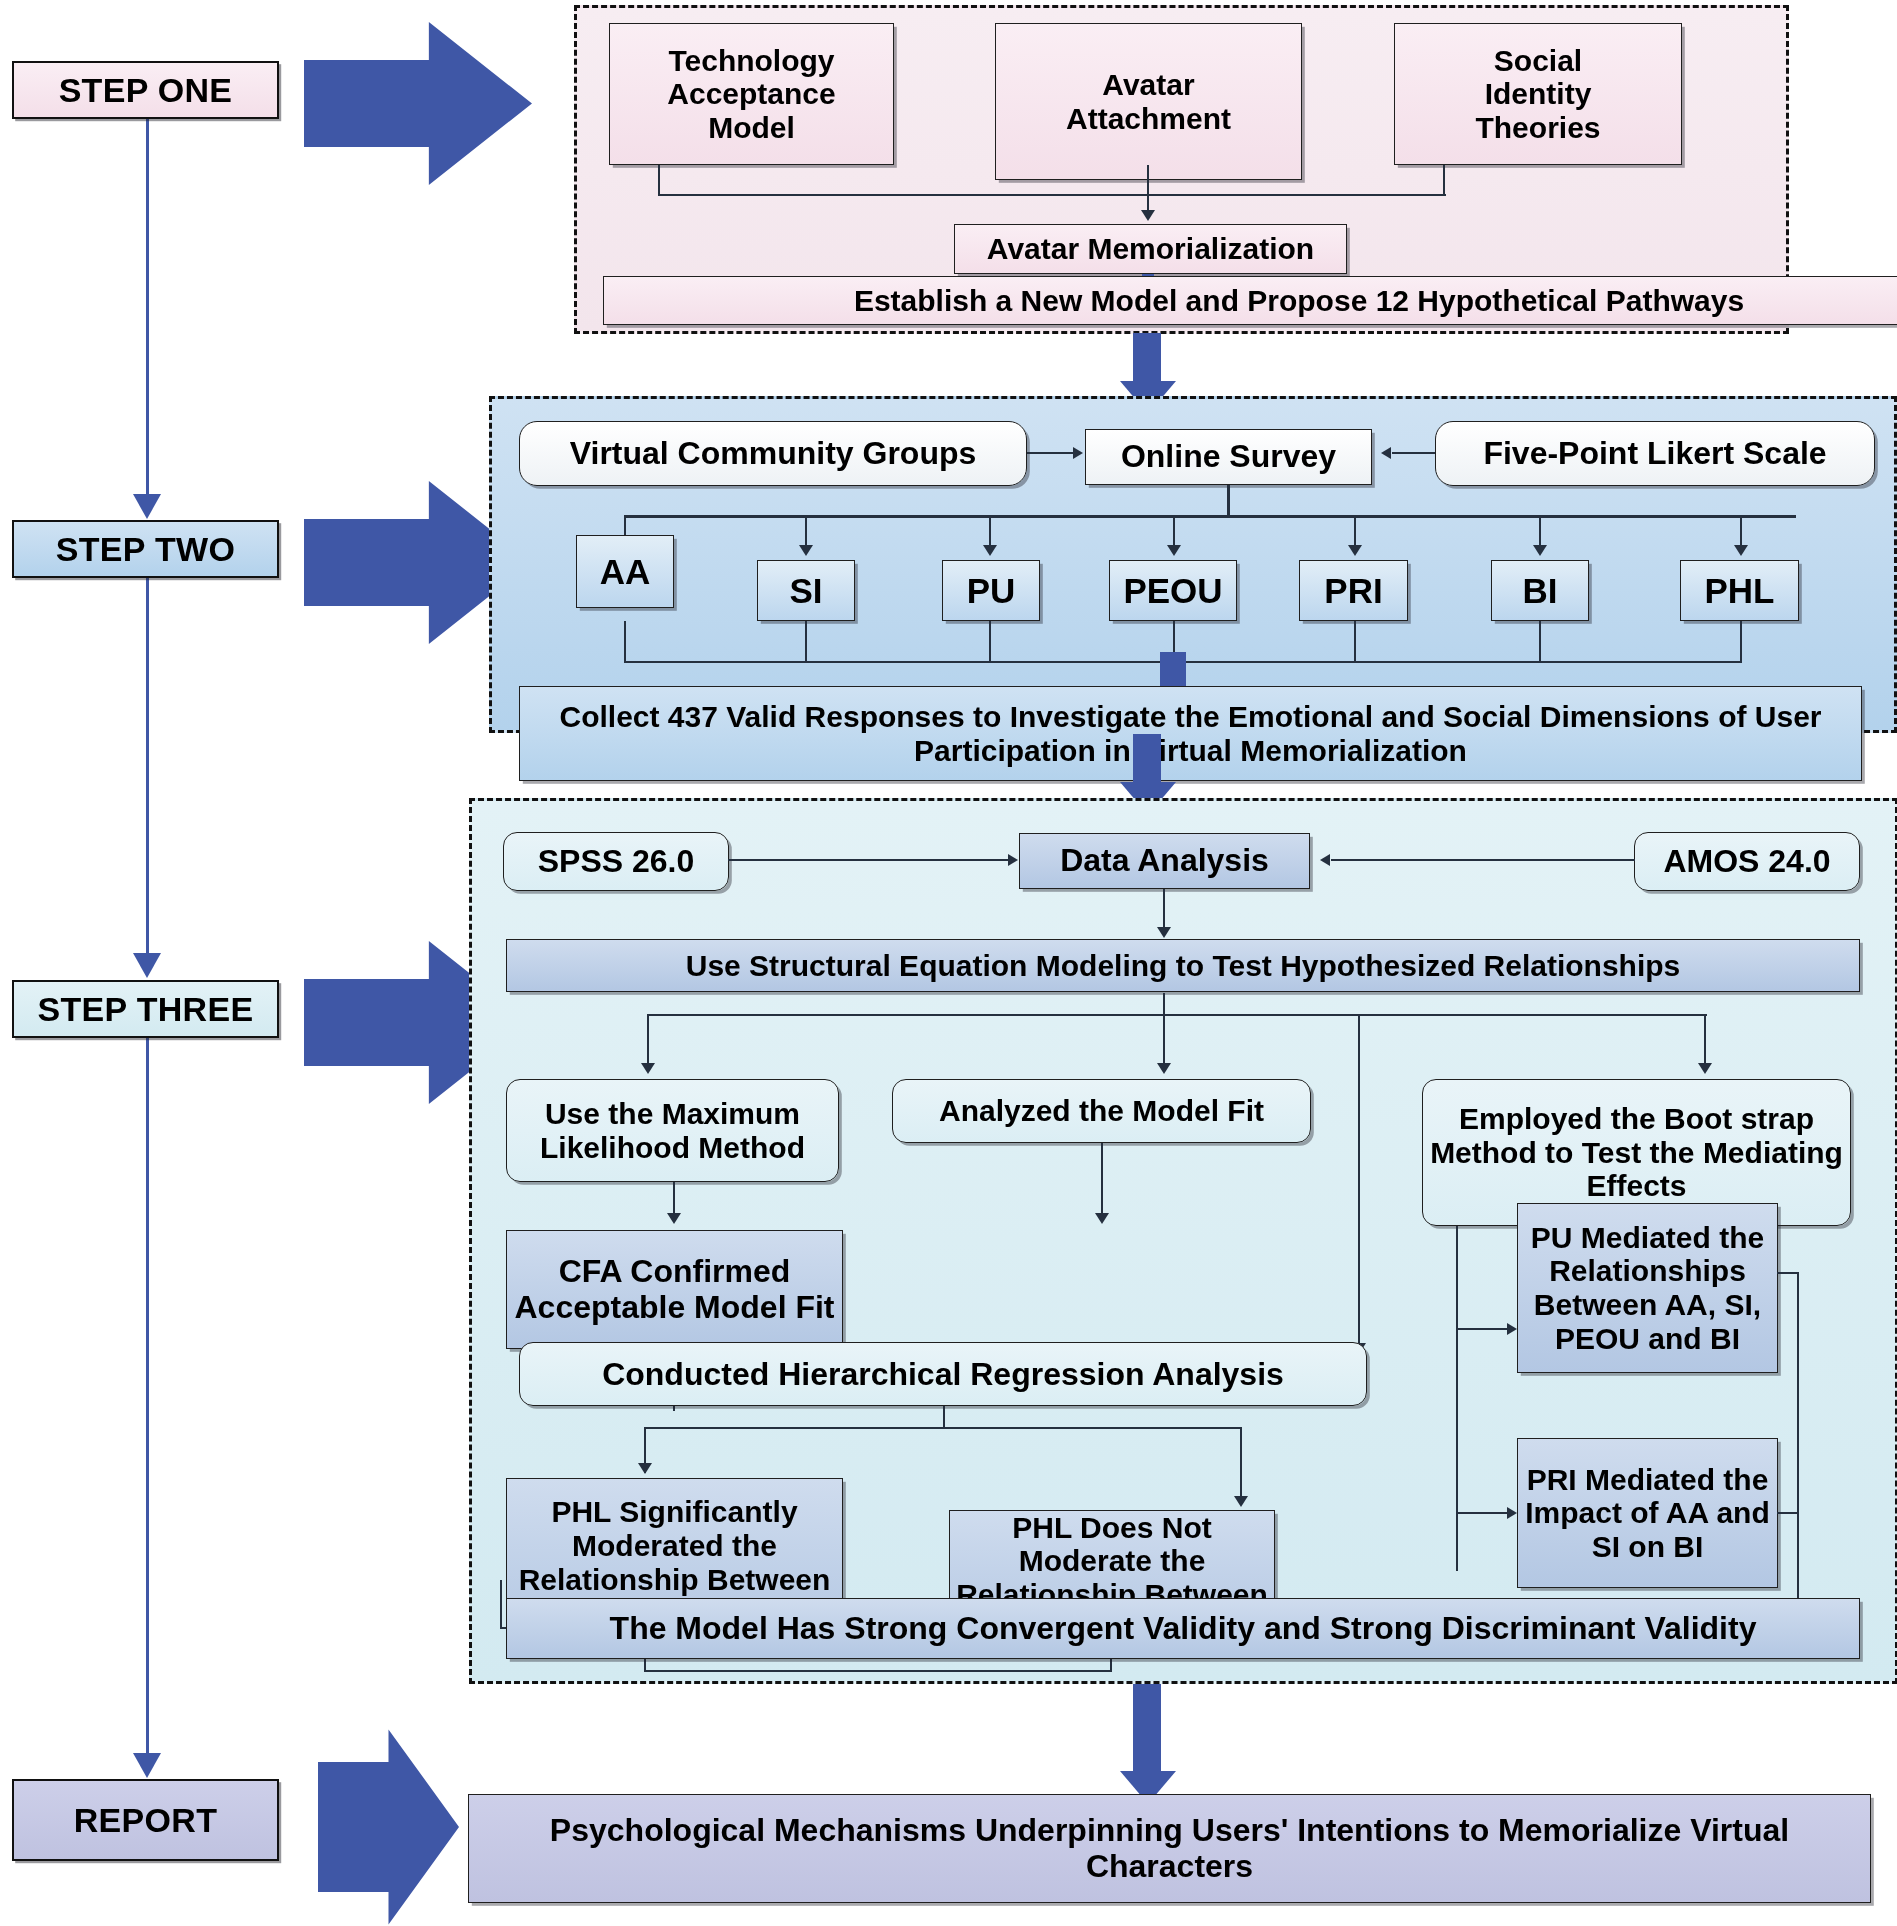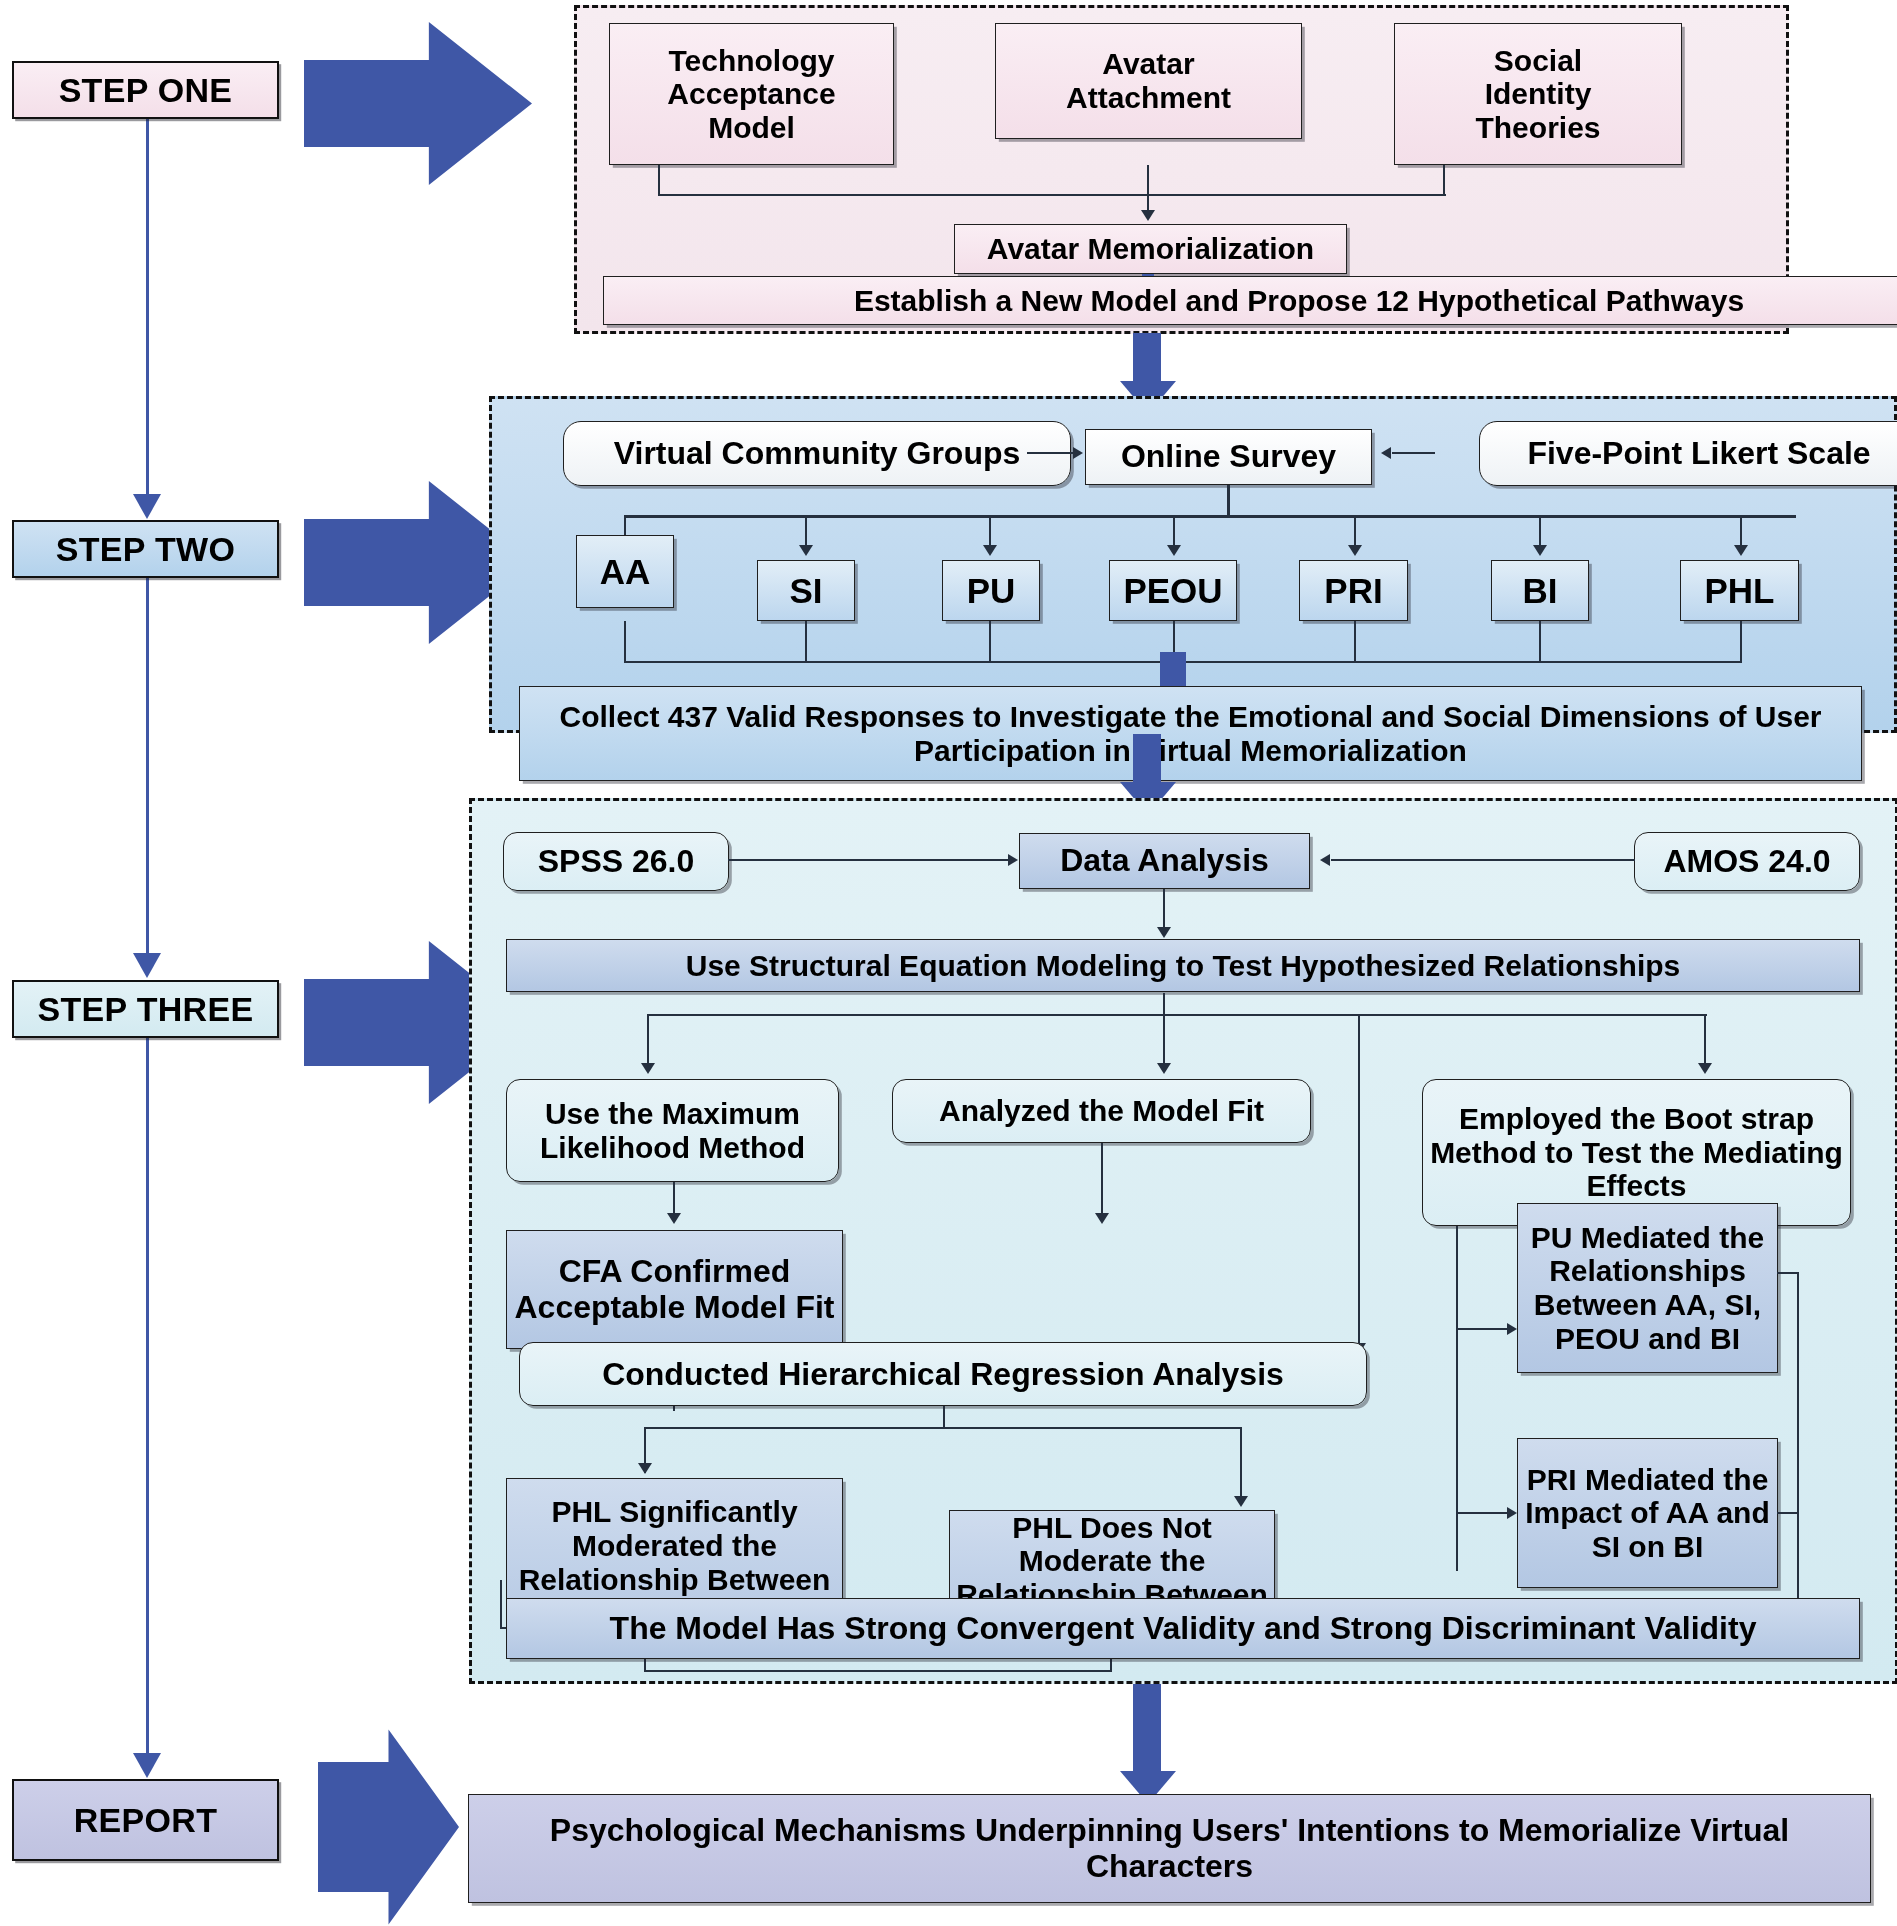--- a/index.html
+++ b/index.html
@@ -8,21 +8,21 @@
 
   
   .abs{position:absolute;box-sizing:border-box;}
   .node{
     display:flex;align-items:center;justify-content:center;text-align:center;
     font-weight:bold;color:#000;line-height:1.12;
     border:1.6px solid #1f1f1f;
     box-shadow:3.3px 3.3px 0 -0.5px rgba(30,30,40,.38);
     padding:2.2px 5.4px;
   }
-  .rounded{border-radius:18px;margin-left:44px;}
+  .rounded{border-radius:18px;}
   .rounded-sm{border-radius:12px;}
 
   
   .fill-pink   {background:linear-gradient(180deg,#faeef4 0%,#f4dfe9 100%);}
   .fill-white  {background:linear-gradient(180deg,#ffffff 0%,#eef2f5 100%);}
   .fill-blue   {background:linear-gradient(180deg,#cfdcee 0%,#b3c7e3 100%);}
   .fill-blue-l {background:linear-gradient(180deg,#e2eef7 0%,#bcd6ee 100%);}
   .fill-lav    {background:linear-gradient(180deg,#cdcfe9 0%,#bfc2e0 100%);}
   .fill-step2  {background:linear-gradient(180deg,#cfe2f3 0%,#b3d2ec 100%);}
   .fill-step3  {background:linear-gradient(180deg,#e3f2f6 0%,#d3eaf1 100%);}
@@ -103,21 +103,21 @@
   </svg>
 
   <div class="sect" style="left:574px;top:5.4px;width:1215px;height:329px;background:linear-gradient(180deg,#f7edf2 0%,#f3e5ec 100%);"></div>
 
   <div class="node fill-pink abs" style="left:609px;top:23px;width:285px;height:142px;font-size:30px;white-space:pre-line;">
     <span>Technology
 Acceptance
 Model</span>
   </div>
 
-  <div class="node fill-pink abs" style="left:995px;top:23px;width:307px;height:116px;font-size:30px;white-space:pre-line;">
+  <div class="node fill-pink abs" style="left:995px;top:23px;width:307px;height:157px;font-size:30px;white-space:pre-line;">
     <span>Avatar
 Attachment</span>
   </div>
 
   <div class="node fill-pink abs" style="left:1394px;top:23px;width:288px;height:142px;font-size:30px;white-space:pre-line;">
     <span>Social
 Identity
 Theories</span>
   </div>
 

